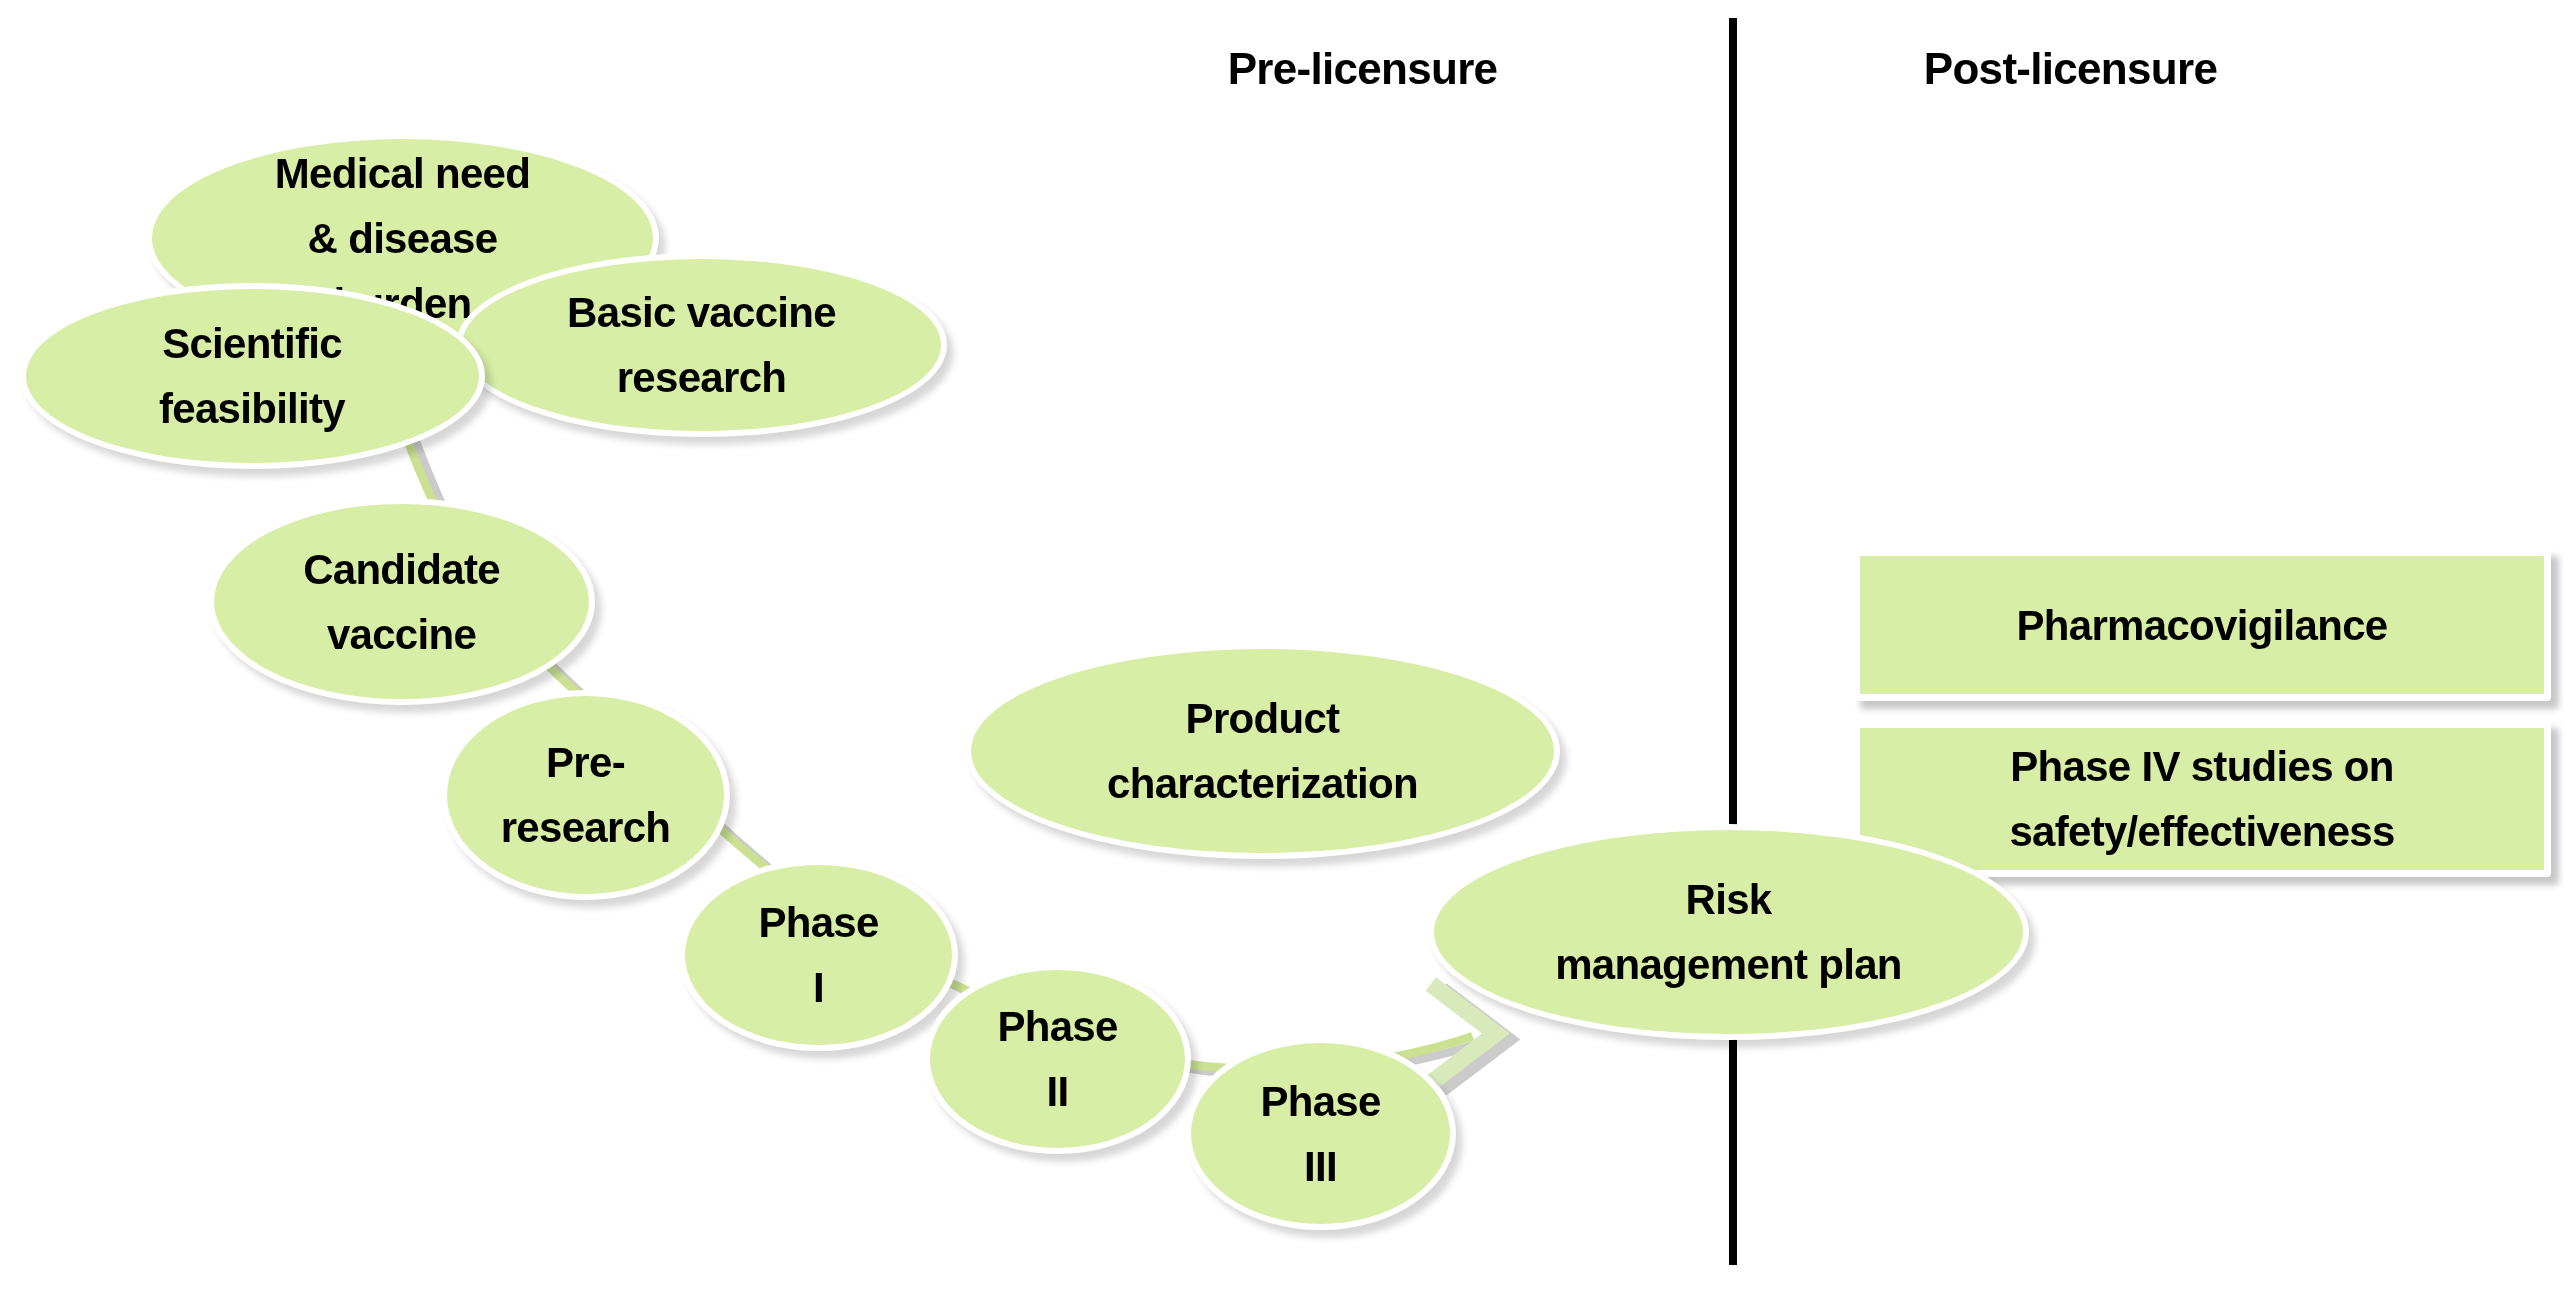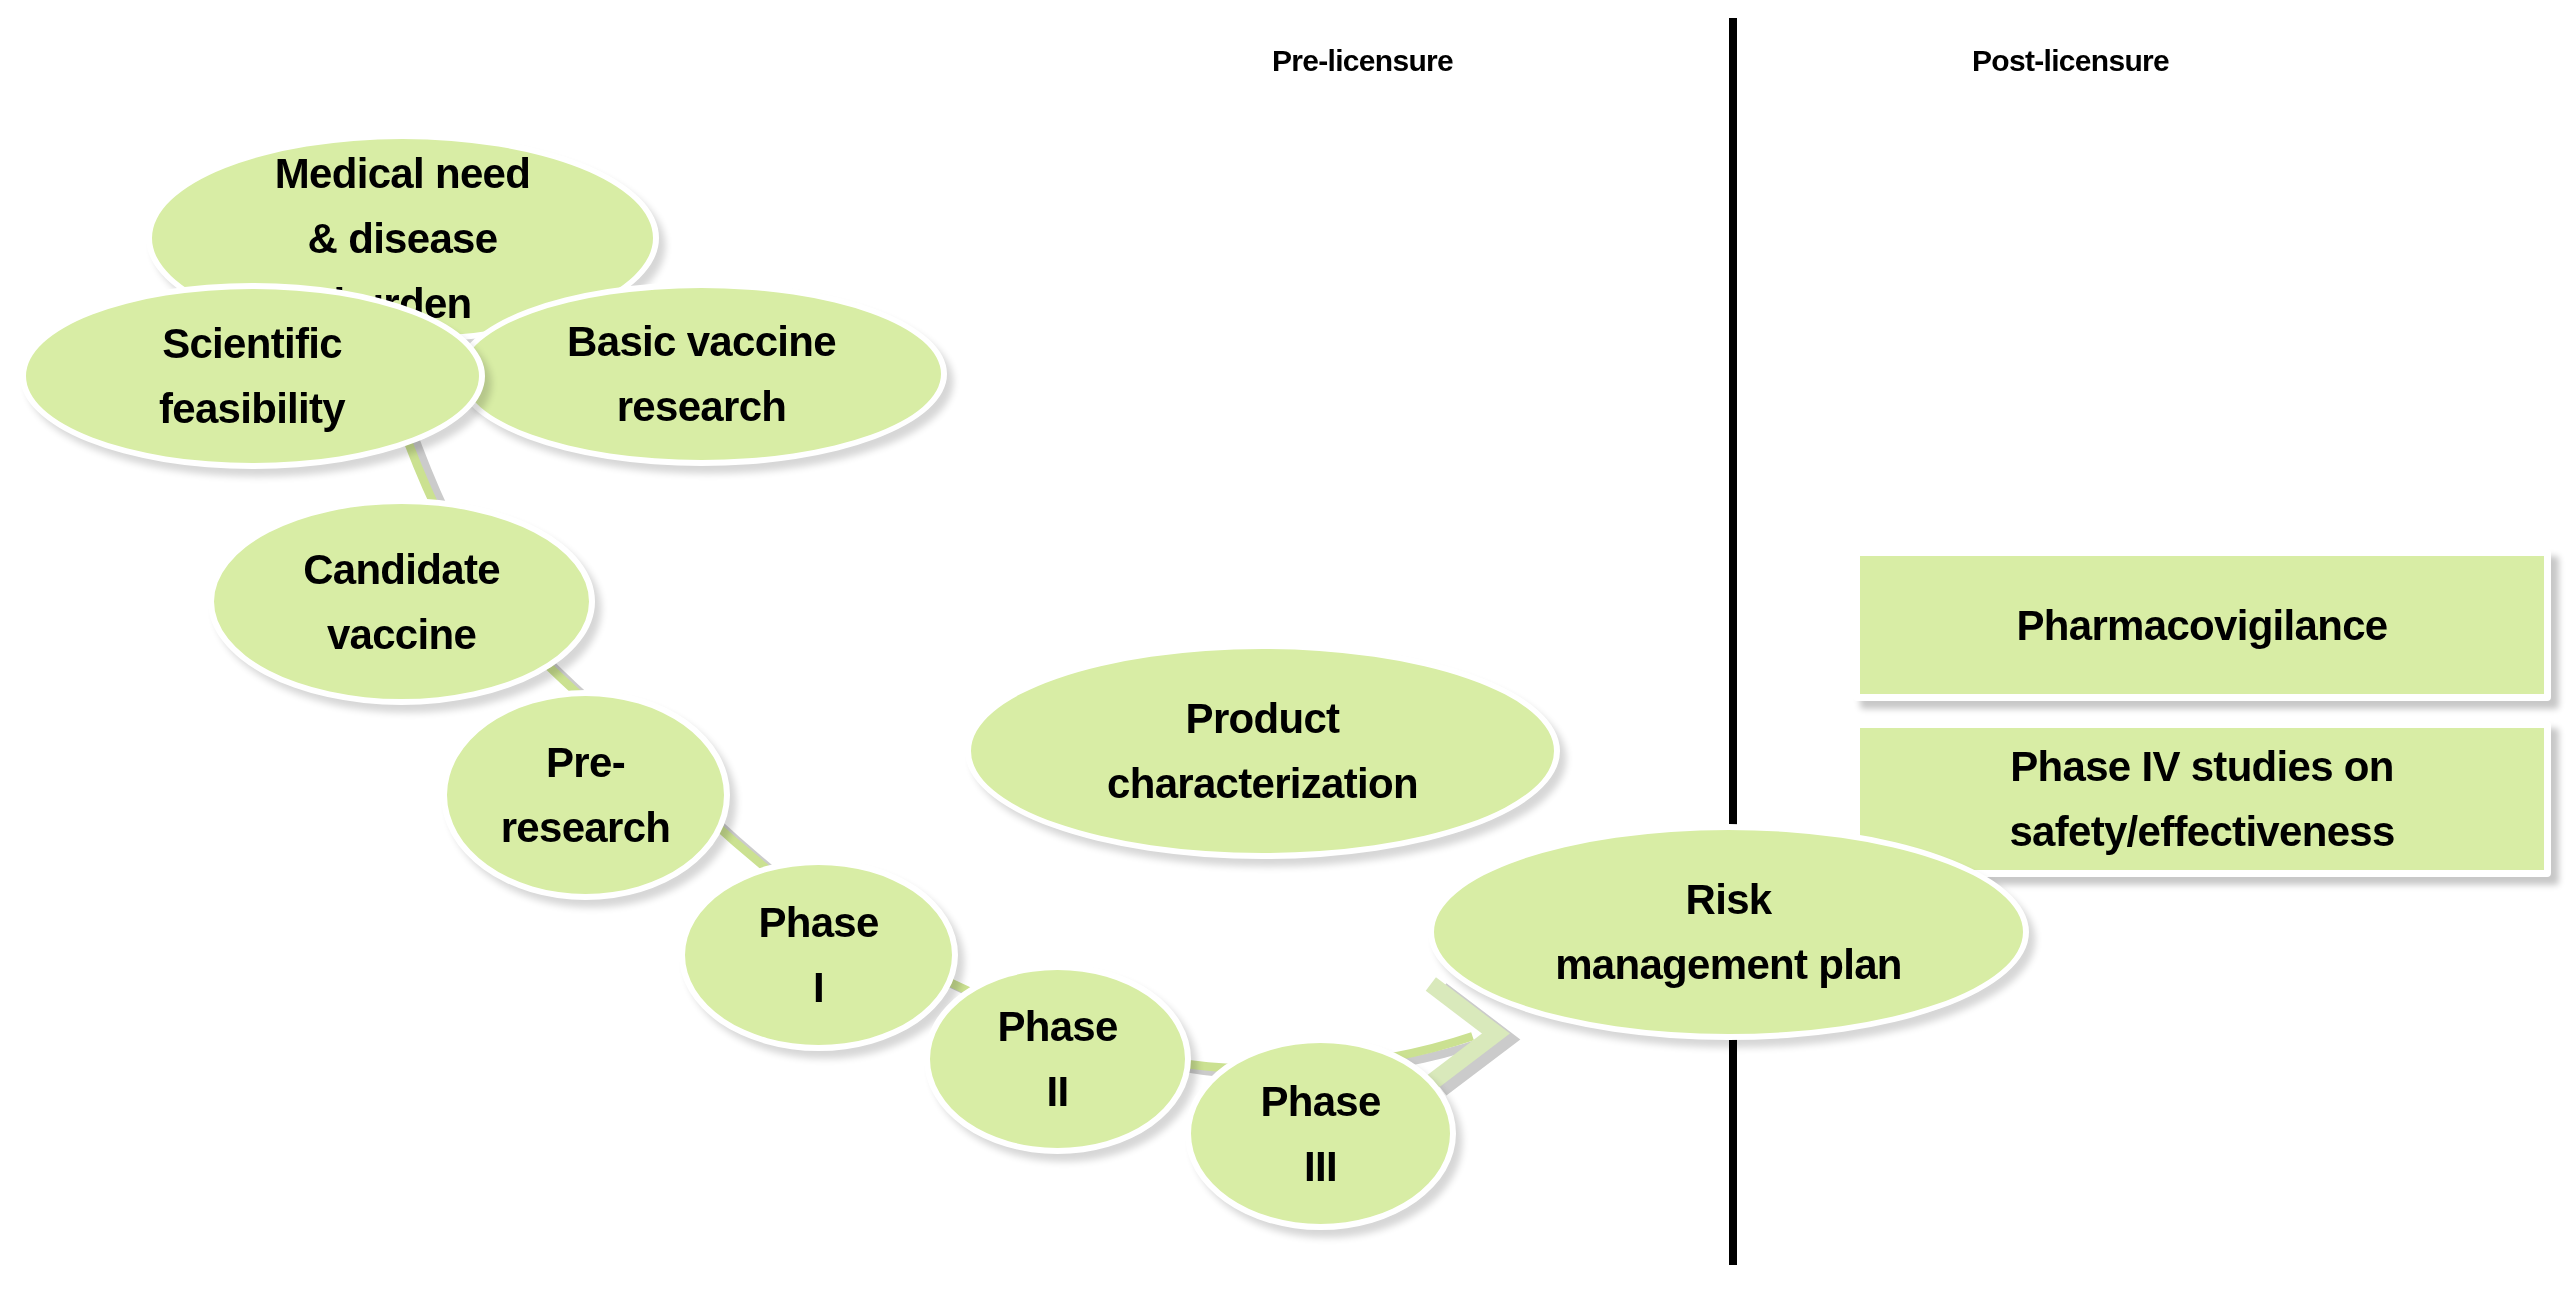--- a/index.html
+++ b/index.html
@@ -9,21 +9,21 @@
     height: 1290px;
     background: #ffffff;
     overflow: hidden;
     font-family: "Liberation Sans", sans-serif;
     color: #000;
   }
   .hdr {
     position: absolute;
     width: 417px;
     text-align: center;
-    font-size: 30px;
+    font-size: 44px;
     font-weight: bold;
     letter-spacing: -0.7px;
     white-space: nowrap;
     z-index: 8;
   }
   #divider {
     position: absolute;
     left: 1729px; top: 18px;
     width: 7.8px; height: 1247px;
     background: #000;
@@ -100,21 +100,21 @@
 
   <div class="hdr" style="left:1154px; top:44px;">Pre-licensure</div>
   <div class="hdr" style="left:1862px; top:44px;">Post-licensure</div>
 
   <div class="ellipse" style="left:146px; top:133px; width:501px; height:198px; z-index:2;">
     <span class="lbl">Medical need
 &amp; disease
 burden</span>
   </div>
 
-  <div class="ellipse" style="left:456px; top:282px; width:479px; height:172px; z-index:3;">
+  <div class="ellipse" style="left:456px; top:253px; width:479px; height:172px; z-index:3;">
     <span class="lbl">Basic vaccine
 research</span>
   </div>
 
   <div class="ellipse" style="left:19.5px; top:283px; width:453px; height:174px; z-index:4;">
     <span class="lbl">Scientific
 feasibility</span>
   </div>
 
 

